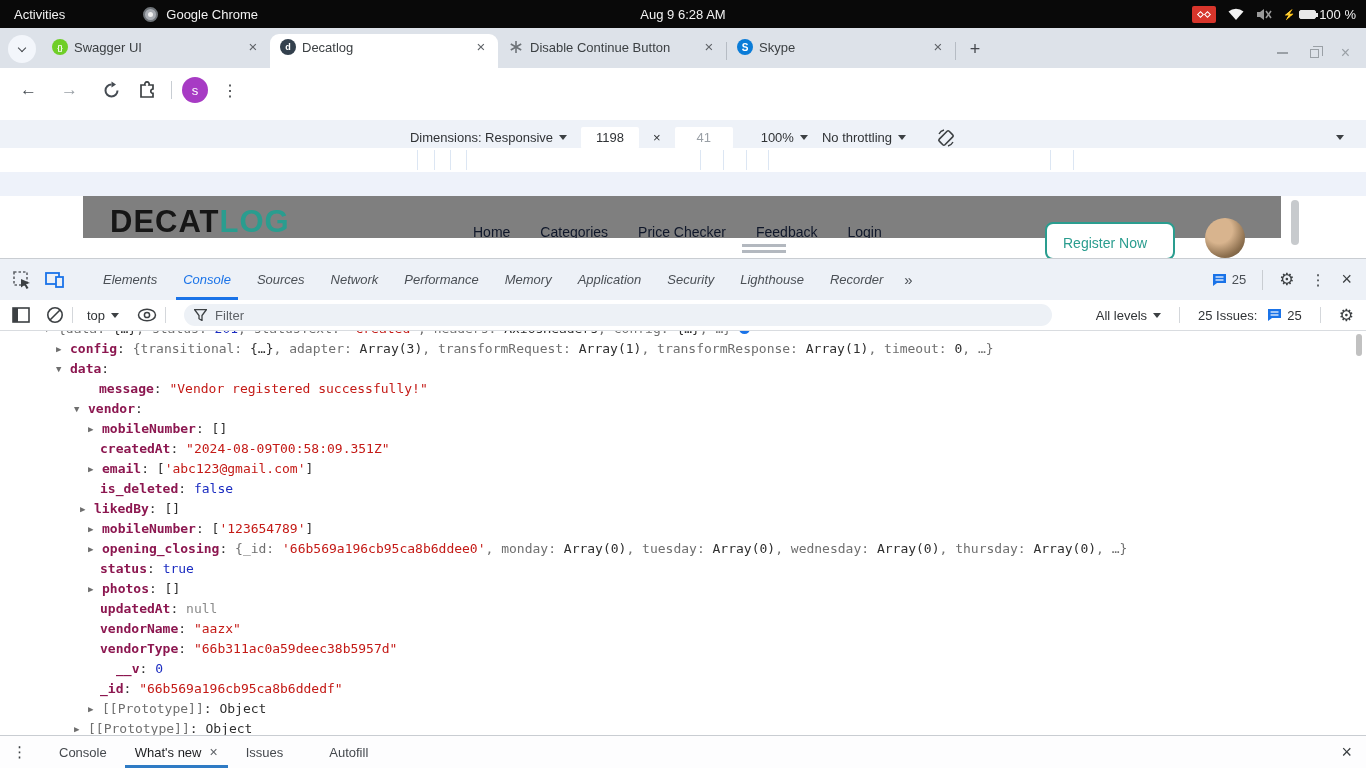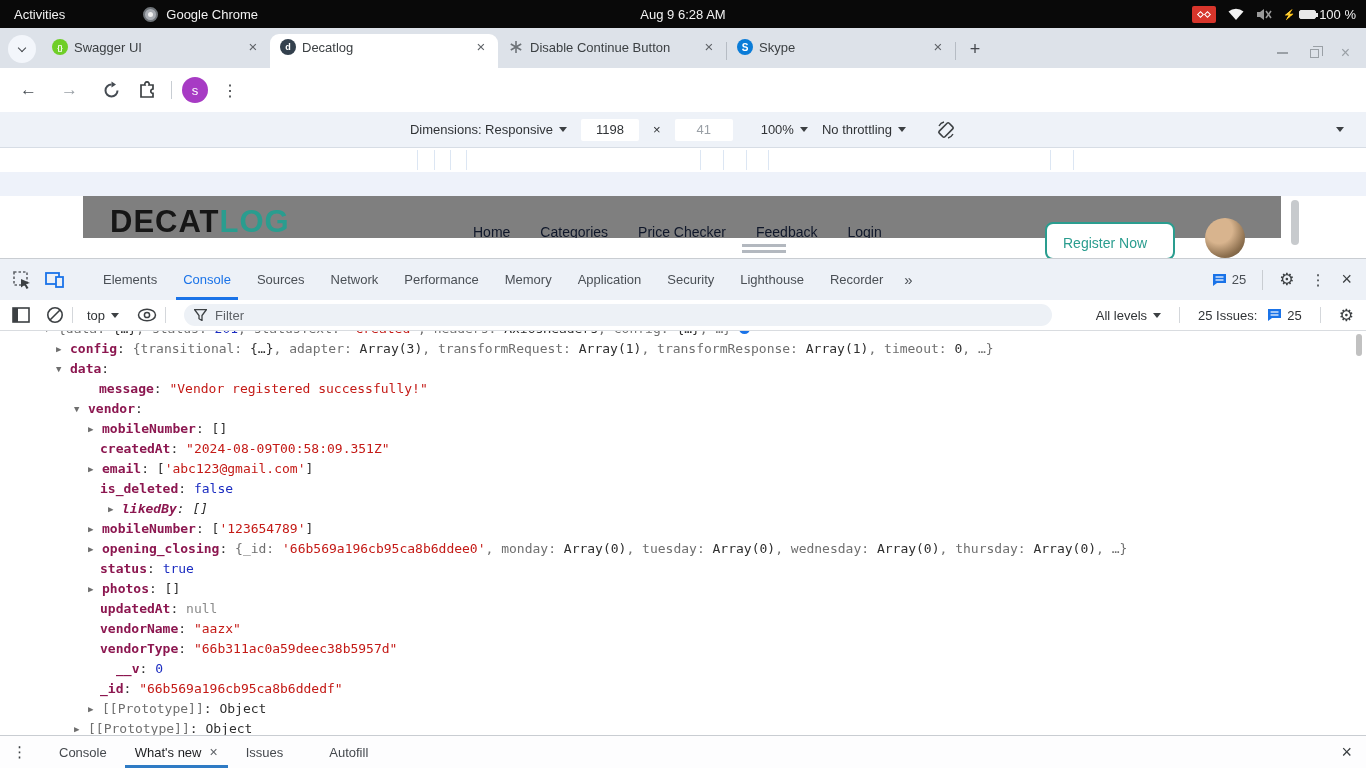--- a/index.html
+++ b/index.html
@@ -47,21 +47,21 @@
   #addrbar svg { display:block; }
   .urlpill { margin-left:18px; width:1085px; height:30px; background:#ecf0f5; border-radius:15px; display:flex; align-items:center; padding:0 12px; }
   .urlpill .url { font-size:14px; color:#202124; margin-left:10px; flex:1; }
   .urlpill .star { font-size:16px; color:#3c4043; }
   .ext-puzzle { margin-left:16px; }
   .addr-sep { width:1px; height:18px; background:#c8cdd3; margin:0 10px 0 14px; }
   .avatar { width:26px; height:26px; border-radius:50%; background:#a73bc4; color:#fff; font-size:13px; display:flex; align-items:center; justify-content:center; }
   .dots3 { font-size:16px; color:#3c4043; margin:0 14px 0 14px; letter-spacing:0; }
 
   
-  #devicebar { top:112px; height:36px; background:#eef2f8; border-bottom:1px solid #d7dde5; display:flex; align-items:center; justify-content:center; gap:14px; font-size:13px; color:#303336; }
+  #devicebar { top:120px; height:36px; background:#eef2f8; border-bottom:1px solid #d7dde5; display:flex; align-items:center; justify-content:center; gap:14px; font-size:13px; color:#303336; }
   .caret { width:0; height:0; border-left:4px solid transparent; border-right:4px solid transparent; border-top:5px solid #3c4043; display:inline-block; margin-left:6px; }
   .dim-input { width:58px; height:22px; background:#fff; border:none; border-radius:2px; display:flex; align-items:center; justify-content:center; }
   .dim-input.dim-h { color:#9aa0a6; }
   .ctrl { display:flex; align-items:center; }
   #devicebar .more { position:absolute; right:22px; }
 
   
   #ruler { top:148px; height:24px; background:#fff; }
   #ruler i { position:absolute; top:2px; bottom:2px; width:1px; background:#dce6f3; }
 
@@ -75,21 +75,21 @@
   .cta-btn { position:absolute; left:1045px; top:50px; width:130px; height:38px; background:#fff; border:2px solid #2a9d8f; border-radius:8px; color:#2a9d8f; font-size:14px; display:flex; align-items:center; justify-content:flex-start; padding:4px 0 0 16px; }
   .pg-avatar { position:absolute; left:1205px; top:46px; width:40px; height:40px; border-radius:50%; background:radial-gradient(circle at 35% 30%, #d8b48e 0 35%, #8c6f4e 70%, #5c4a33); }
   .hamb { position:absolute; left:742px; top:72px; width:44px; }
   .hamb i { display:block; height:3px; background:#b3b8bf; margin-bottom:3px; }
   .pg-scroll { position:absolute; left:1291px; top:28px; width:8px; height:45px; border-radius:4px; background:#c7cacd; }
 
   
   #dtbar { top:258px; height:42px; background:#edf1f7; border-top:1px solid #c9cdd2; display:flex; align-items:center; font-size:13px; color:#4a4f55; }
   .dt-iconbtn { margin-left:12px; display:flex; align-items:center; }
   .dt-tabs { display:flex; margin-left:24px; height:100%; align-items:center; }
-  .dt-tab { padding:0 13px; height:100%; display:flex; align-items:center; position:relative; white-space:nowrap; }
+  .dt-tab { padding:0 13px; height:100%; display:flex; align-items:center; position:relative; white-space:nowrap;font-style:italic; }
   .dt-tab.active { color:#1a73e8; }
   .dt-tab.active::after { content:""; position:absolute; left:6px; right:6px; bottom:0; height:3px; background:#1a73e8; }
   .dt-over { font-size:15px; margin-left:8px; color:#4a4f55; }
   .dt-right { margin-left:auto; display:flex; align-items:center; gap:16px; margin-right:14px; }
   .bubble { display:flex; align-items:center; gap:5px; }
   .vsep { width:1px; height:20px; background:#c9cdd2; }
   .gear { font-size:17px; color:#3c4043; line-height:1; }
   .dtx { font-size:18px; color:#3c4043; }
   .dtdots { font-size:15px; color:#3c4043; }
 
@@ -367,21 +367,21 @@
   <div id="console-log">
       <div class="cl clip" style="padding-left: 44px;"><span class="arr">▼</span><span class="sg-g">{data: </span><span class="sg-p">{…}</span><span class="sg-g">, status: </span><span class="sg-n">201</span><span class="sg-g">, statusText: </span><span class="sg-s">'Created'</span><span class="sg-g">, headers: </span><span class="sg-p">AxiosHeaders</span><span class="sg-g">, config: </span><span class="sg-p">{…}</span><span class="sg-g">, …}</span><span class="info-dot"></span></div>
       <div class="cl" style="padding-left: 56px;"><span class="arr">▶</span><span class="sg-k">config</span><span class="sg-p">: </span><span class="sg-g">{transitional: </span><span class="sg-p">{…}</span><span class="sg-g">, adapter: </span><span class="sg-p">Array(3)</span><span class="sg-g">, transformRequest: </span><span class="sg-p">Array(1)</span><span class="sg-g">, transformResponse: </span><span class="sg-p">Array(1)</span><span class="sg-g">, timeout: </span><span class="sg-p">0</span><span class="sg-g">, …}</span></div>
       <div class="cl" style="padding-left: 56px;"><span class="arr">▼</span><span class="sg-k">data</span><span class="sg-p">:</span></div>
       <div class="cl" style="padding-left: 99px;"><span class="sg-k">message</span><span class="sg-p">: </span><span class="sg-s">"Vendor registered successfully!"</span></div>
       <div class="cl" style="padding-left: 74px;"><span class="arr">▼</span><span class="sg-k">vendor</span><span class="sg-p">:</span></div>
       <div class="cl" style="padding-left: 88px;"><span class="arr">▶</span><span class="sg-k">mobileNumber</span><span class="sg-p">: []</span></div>
       <div class="cl" style="padding-left: 100px;"><span class="sg-k">createdAt</span><span class="sg-p">: </span><span class="sg-s">"2024-08-09T00:58:09.351Z"</span></div>
       <div class="cl" style="padding-left: 88px;"><span class="arr">▶</span><span class="sg-k">email</span><span class="sg-p">: [</span><span class="sg-s">'abc123@gmail.com'</span><span class="sg-p">]</span></div>
       <div class="cl" style="padding-left: 100px;"><span class="sg-k">is_deleted</span><span class="sg-p">: </span><span class="sg-n">false</span></div>
-      <div class="cl" style="padding-left: 108px; font-style: italic;"><span class="arr">▶</span><span class="sg-k">likedBy</span><span class="sg-p">: []</span></div>
+      <div class="cl" style="padding-left: 80px;"><span class="arr">▶</span><span class="sg-k">likedBy</span><span class="sg-p">: []</span></div>
       <div class="cl" style="padding-left: 88px;"><span class="arr">▶</span><span class="sg-k">mobileNumber</span><span class="sg-p">: [</span><span class="sg-s">'123654789'</span><span class="sg-p">]</span></div>
       <div class="cl" style="padding-left: 88px;"><span class="arr">▶</span><span class="sg-k">opening_closing</span><span class="sg-p">: </span><span class="sg-g">{_id: </span><span class="sg-s">'66b569a196cb95ca8b6ddee0'</span><span class="sg-g">, monday: </span><span class="sg-p">Array(0)</span><span class="sg-g">, tuesday: </span><span class="sg-p">Array(0)</span><span class="sg-g">, wednesday: </span><span class="sg-p">Array(0)</span><span class="sg-g">, thursday: </span><span class="sg-p">Array(0)</span><span class="sg-g">, …}</span></div>
       <div class="cl" style="padding-left: 100px;"><span class="sg-k">status</span><span class="sg-p">: </span><span class="sg-n">true</span></div>
       <div class="cl" style="padding-left: 88px;"><span class="arr">▶</span><span class="sg-k">photos</span><span class="sg-p">: []</span></div>
       <div class="cl" style="padding-left: 100px;"><span class="sg-k">updatedAt</span><span class="sg-p">: </span><span class="sg-u">null</span></div>
       <div class="cl" style="padding-left: 100px;"><span class="sg-k">vendorName</span><span class="sg-p">: </span><span class="sg-s">"aazx"</span></div>
       <div class="cl" style="padding-left: 100px;"><span class="sg-k">vendorType</span><span class="sg-p">: </span><span class="sg-s">"66b311ac0a59deec38b5957d"</span></div>
       <div class="cl" style="padding-left: 116px;"><span class="sg-k">__v</span><span class="sg-p">: </span><span class="sg-n">0</span></div>
       <div class="cl" style="padding-left: 100px;"><span class="sg-k">_id</span><span class="sg-p">: </span><span class="sg-s">"66b569a196cb95ca8b6ddedf"</span></div>
       <div class="cl" style="padding-left: 88px;"><span class="arr">▶</span><span class="sg-g">[[Prototype]]</span><span class="sg-p">: </span><span class="sg-p">Object</span></div>

